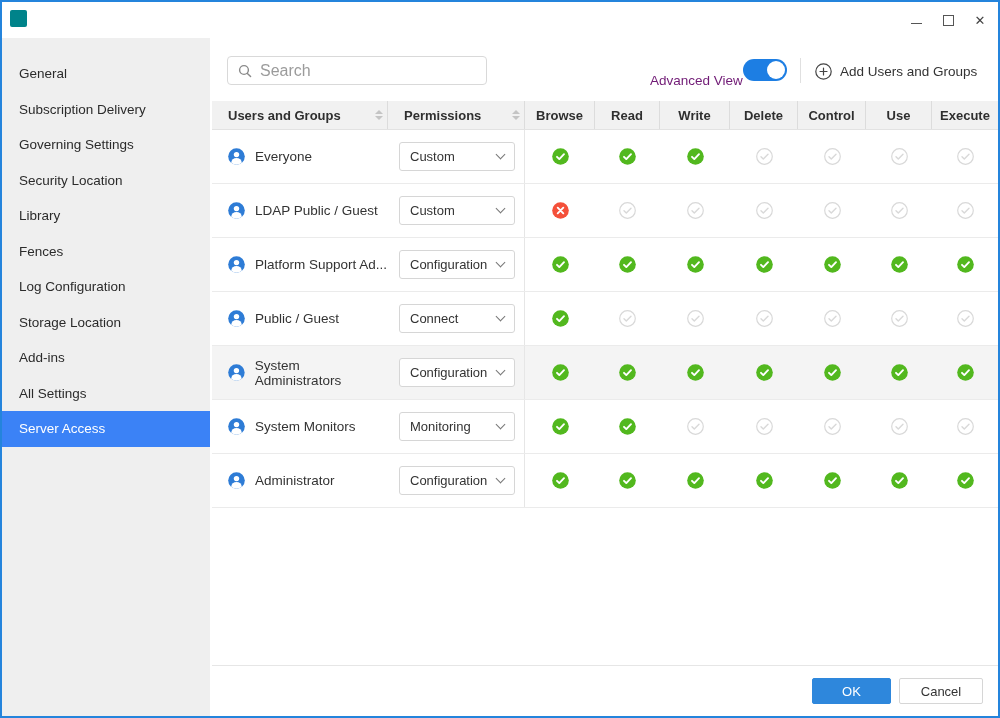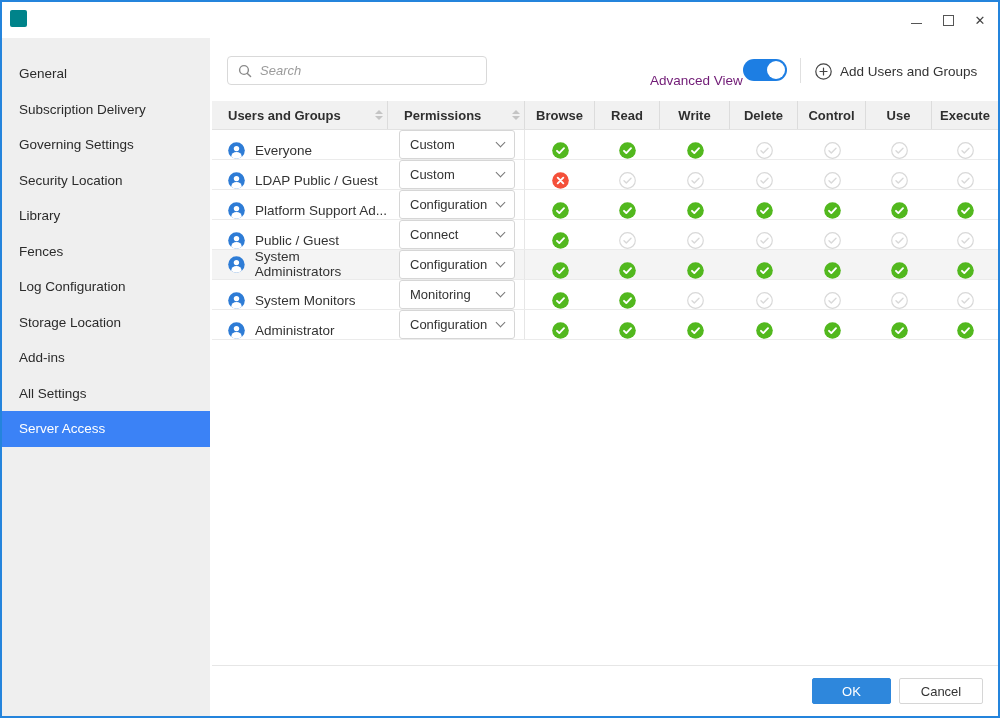--- a/index.html
+++ b/index.html
@@ -29,22 +29,22 @@
   .sidebar-item.selected { background:#3b82f6; color:#ffffff; }
   .sidebar-spacer { height:18px; }
 
   
   .search-box {
     position:absolute; left:225px; top:54px; width:260px; height:29px;
     border:1px solid #d9d9d9; border-radius:4px; background:#fff;
     display:flex; align-items:center; padding-left:10px;
   }
   .search-box input {
-    border:none; outline:none; flex:1; font-size:13px; color:#333;
-    font-family:"Liberation Sans", sans-serif; background:transparent; padding-left:8px;font-style:italic;
+    border:none; outline:none; flex:1; font-size:16px; color:#333;
+    font-family:"Liberation Sans", sans-serif; background:transparent; padding-left:8px;
   }
   .search-box input::placeholder { color:#9b9b9b; }
 
   .adv-label { position:absolute; left:648px; top:59px; font-size:13.5px; color:#701a75;margin-top:12px; }
   .toggle {
     position:absolute; left:741px; top:57px; width:44px; height:22px;
     background:#1d7ee3; border-radius:11px; cursor:pointer;
   }
   .toggle .knob {
     position:absolute; right:2px; top:2px; width:18px; height:18px;
@@ -61,21 +61,21 @@
     display:flex; align-items:center; justify-content:center;
     font-size:13px; font-weight:bold; color:#2f2f2f;
     border-right:1px solid #dcdcdc; height:100%;
   }
   .th:last-child { border-right:none; }
   .th.left { justify-content:space-between; padding:0 4px 0 16px; }
   .sort-arrows { display:flex; flex-direction:column; gap:2px; }
   .sort-arrows .up { width:0; height:0; border-left:4px solid transparent; border-right:4px solid transparent; border-bottom:4px solid #c4c4c4; }
   .sort-arrows .dn { width:0; height:0; border-left:4px solid transparent; border-right:4px solid transparent; border-top:4px solid #c4c4c4; }
 
-  .trow { display:flex; height:30px; border-bottom:1px solid #ebebeb; background:#fff;align-items:flex-end; }
+  .trow { display:flex; height:54px; border-bottom:1px solid #ebebeb; background:#fff; }
   .trow.highlighted { background:#f4f4f4; }
   .td { display:flex; align-items:center; justify-content:center; }
   .td.name { justify-content:flex-start; padding-left:16px; gap:10px; font-size:13.5px; color:#333; }
   .td.perm { justify-content:flex-start; padding-left:11px; border-right:1px solid #e6e6e6; }
 
   .dropdown {
     width:116px; height:29px; border:1px solid #d6d6d6; border-radius:3px; background:#fff;
     display:flex; align-items:center; justify-content:space-between;
     padding:0 10px; font-size:13px; color:#333; cursor:pointer;
   }

